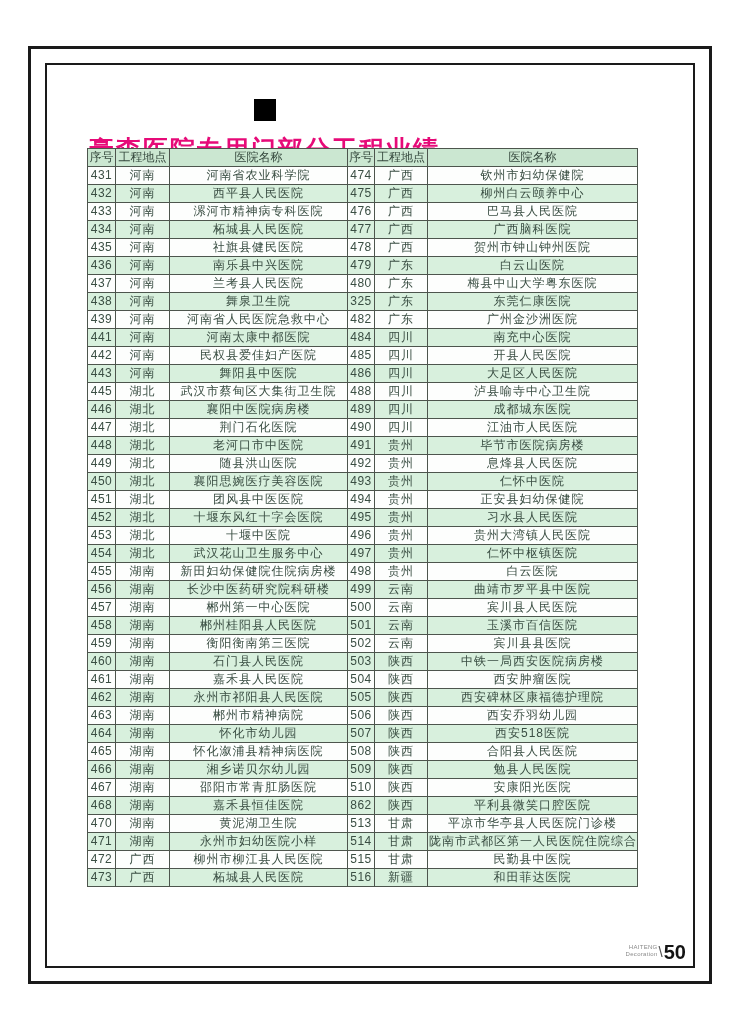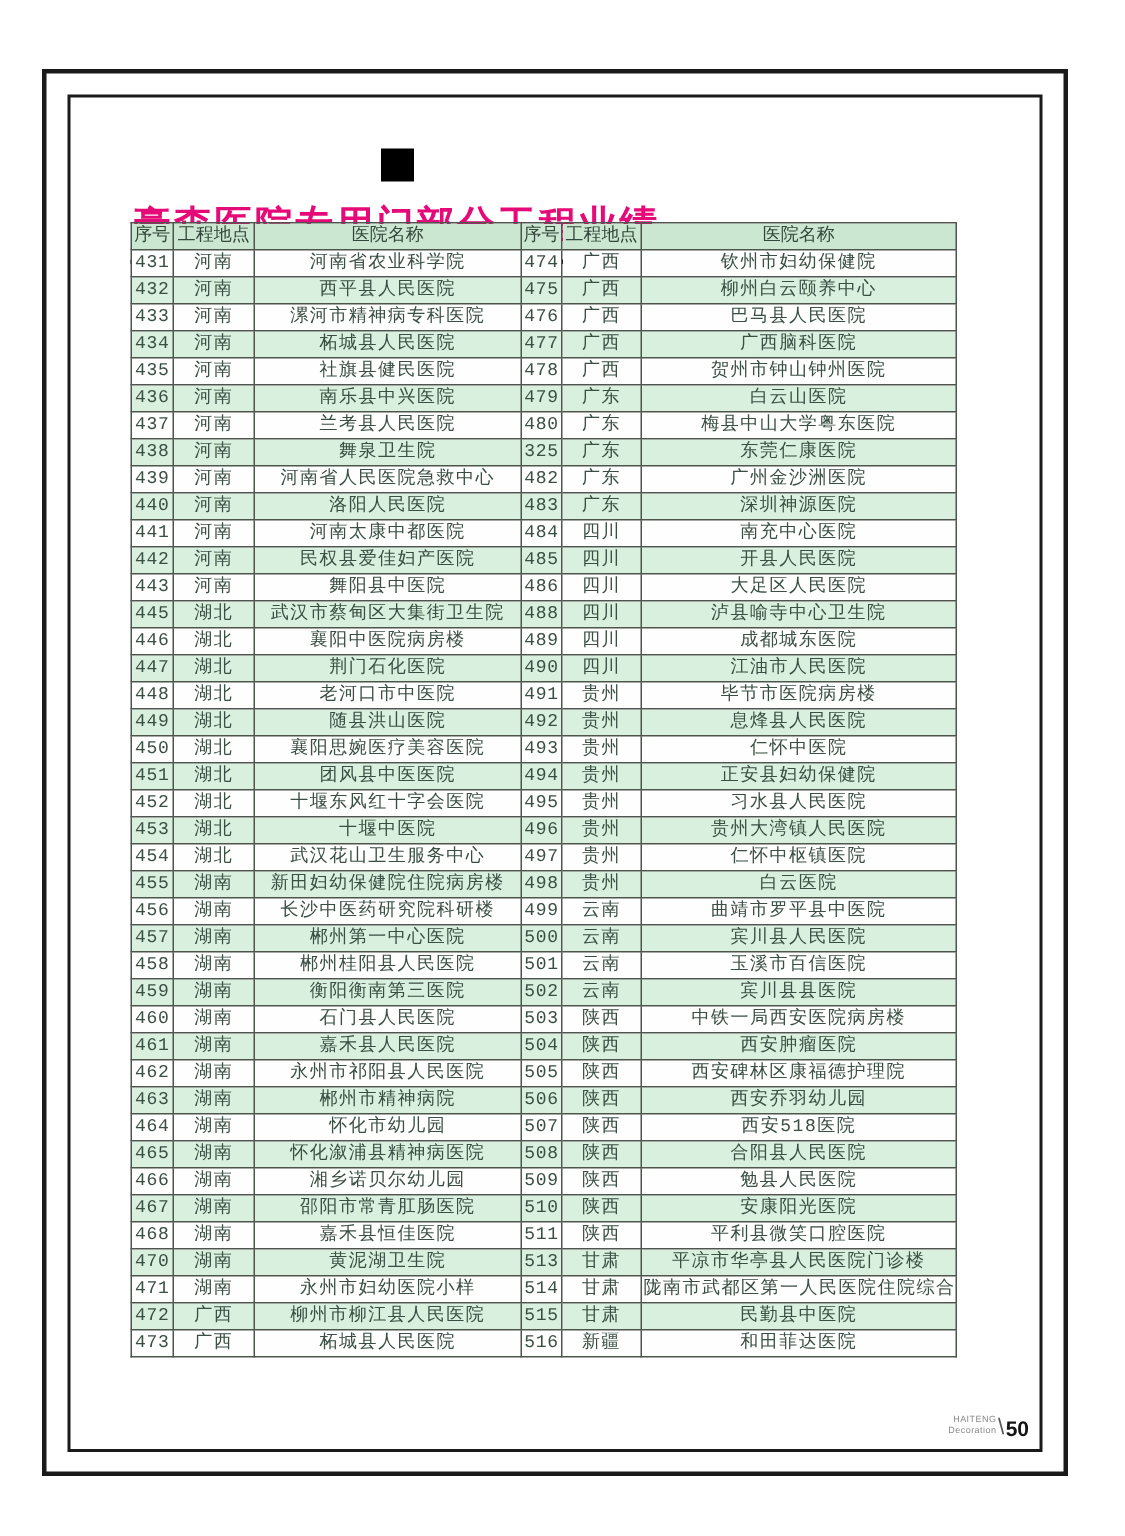--- a/index.html
+++ b/index.html
@@ -8,36 +8,36 @@
   .outer-frame{position:absolute;left:28px;top:46px;width:684px;height:938px;
         border:3px solid var(--frame-color,#1a1a1a);box-sizing:border-box;background:#fff;}
   .inner-frame{position:absolute;left:14px;top:14px;right:14px;bottom:13px;
         border:2px solid var(--frame-color,#1a1a1a);box-sizing:border-box;background:#fff;}
 
   .title-block{position:absolute;left:40px;top:34px;display:flex;align-items:center;gap:12px;
         border-bottom:3px solid #000;padding:0 38px 7px 2px;flex-direction:column;}
   .title-square{width:22px;height:22px;background:#000;flex:0 0 auto;}
   .title{margin:0;font-size:25px;font-weight:bold;color:var(--title-color,#e60a78);letter-spacing:2px;white-space:nowrap;}
 
-  .proj-table{position:absolute;left:40px;top:83px;width:550px;border-collapse:collapse;table-layout:fixed;font-family:Liberation Mono, monospace;}
+  .proj-table{position:absolute;left:40px;top:83px;width:550px;border-collapse:collapse;table-layout:fixed;}
   .proj-table th,.proj-table td{border:1px solid #4d554d;height:17.8px;padding:0 1px;text-align:center;
         font-size:12px;line-height:17px;color:var(--text-color,#3a4e43);
         overflow:hidden;white-space:nowrap;box-sizing:border-box;}
   .proj-table th{background:var(--header-bg,#cbe7d1);font-weight:normal;color:#33463b;}
   .proj-table tbody tr:nth-child(odd) td{background:var(--row-odd,#fdfefd);}
   .proj-table tbody tr:nth-child(even) td{background:var(--row-even,#d8f0dd);}
   .serial{color:#37423a;letter-spacing:.5px;}
   .loc{letter-spacing:1px;}
   .name{letter-spacing:1px;}
 
   .footer{position:absolute;right:7px;bottom:5px;display:flex;align-items:flex-end;gap:1px;}
   .brand{display:flex;flex-direction:column;align-items:flex-end;font-size:6px;line-height:7px;
         color:#8a8a8a;letter-spacing:.3px;padding-bottom:3px;}
   .slash{font-size:15px;line-height:14px;color:#555;transform:translateY(-2px);}
-  .page-number{font-size:14px;font-weight:bold;color:#141414;line-height:18px;}
+  .page-number{font-size:20px;font-weight:bold;color:#141414;line-height:18px;}
 </style>
 </head>
 <body>
 
 <div class="page" style="--title-color: #e60a78; --frame-color: #1a1a1a; --header-bg: #cbe7d1; --row-even: #d8f0dd; --row-odd: #fdfefd; --text-color: #3a4e43;">
   <div class="outer-frame">
     <div class="inner-frame">
 
       <div class="title-block">
         <span class="title-square"></span>
@@ -130,28 +130,20 @@
             </tr>
             <tr>
               <td class="serial">439</td>
               <td class="loc">河南</td>
               <td class="name">河南省人民医院急救中心</td>
               <td class="serial">482</td>
               <td class="loc">广东</td>
               <td class="name">广州金沙洲医院</td>
             </tr>
             <tr>
-              <td class="serial">440</td>
-              <td class="loc">河南</td>
-              <td class="name">洛阳人民医院</td>
-              <td class="serial">483</td>
-              <td class="loc">广东</td>
-              <td class="name">深圳神源医院</td>
-            </tr>
-            <tr>
               <td class="serial">441</td>
               <td class="loc">河南</td>
               <td class="name">河南太康中都医院</td>
               <td class="serial">484</td>
               <td class="loc">四川</td>
               <td class="name">南充中心医院</td>
             </tr>
             <tr>
               <td class="serial">442</td>
               <td class="loc">河南</td>
@@ -349,21 +341,21 @@
               <td class="loc">湖南</td>
               <td class="name">邵阳市常青肛肠医院</td>
               <td class="serial">510</td>
               <td class="loc">陕西</td>
               <td class="name">安康阳光医院</td>
             </tr>
             <tr>
               <td class="serial">468</td>
               <td class="loc">湖南</td>
               <td class="name">嘉禾县恒佳医院</td>
-              <td class="serial">511</td>
+              <td class="serial">862</td>
               <td class="loc">陕西</td>
               <td class="name">平利县微笑口腔医院</td>
             </tr>
             <tr>
               <td class="serial">470</td>
               <td class="loc">湖南</td>
               <td class="name">黄泥湖卫生院</td>
               <td class="serial">513</td>
               <td class="loc">甘肃</td>
               <td class="name">平凉市华亭县人民医院门诊楼</td>

